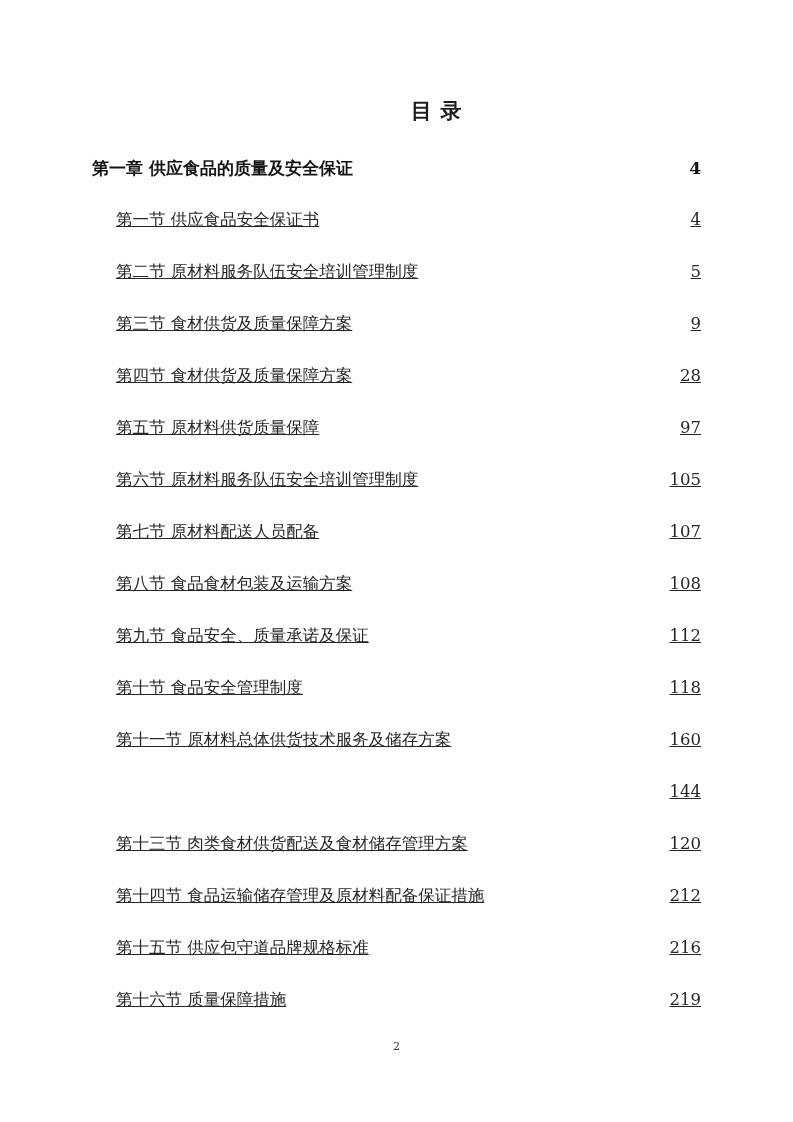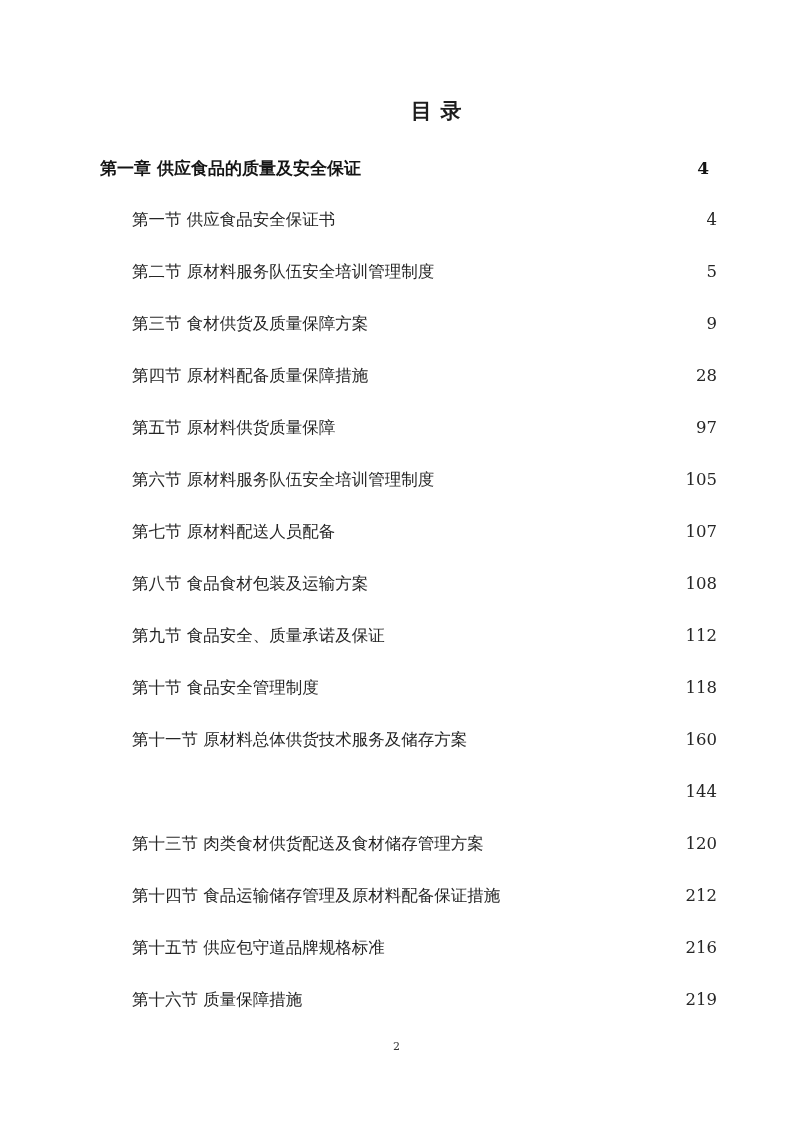--- a/index.html
+++ b/index.html
@@ -86,38 +86,39 @@
   .entry-page {
     flex: 0 0 auto;
     font-size: 16.5px;
     color: #262626;
     text-align: right;
     padding-left: 1px;
   }
 
   
   .toc-entry.level-1 {
-    margin-left: 8px;
+    margin-left: 0;
   }
   .toc-entry.level-1 .entry-label,
   .toc-entry.level-1 .entry-page {
     font-weight: bold;
     font-size: 17px;
     color: #141414;
   }
   .toc-entry.level-1 .leader::after {
     font-weight: bold;
     letter-spacing: 0.55px;
     color: #141414;
   }
 
   
   .toc-entry.level-2 {
-    margin-left: 40px;
+    margin-left: 24px;
     width: calc(100% - 24px);
+    text-decoration: underline;
   }
 
   
   .page-footer {
     position: absolute;
     left: 0;
     top: 1040px;
     width: 793px;
     text-align: center;
     font-size: 11px;
@@ -148,21 +149,21 @@
         <span class="entry-label">第二节  原材料服务队伍安全培训管理制度</span>
         <span class="leader"></span>
         <span class="entry-page">5</span>
       </div>
       <div class="toc-entry level-2">
         <span class="entry-label">第三节  食材供货及质量保障方案</span>
         <span class="leader"></span>
         <span class="entry-page">9</span>
       </div>
       <div class="toc-entry level-2">
-        <span class="entry-label">第四节  原材料配备质量保障措施</span>
+        <span class="entry-label">第四节  食材供货及质量保障方案</span>
         <span class="leader"></span>
         <span class="entry-page">28</span>
       </div>
       <div class="toc-entry level-2">
         <span class="entry-label">第五节  原材料供货质量保障</span>
         <span class="leader"></span>
         <span class="entry-page">97</span>
       </div>
       <div class="toc-entry level-2">
         <span class="entry-label">第六节  原材料服务队伍安全培训管理制度</span>

